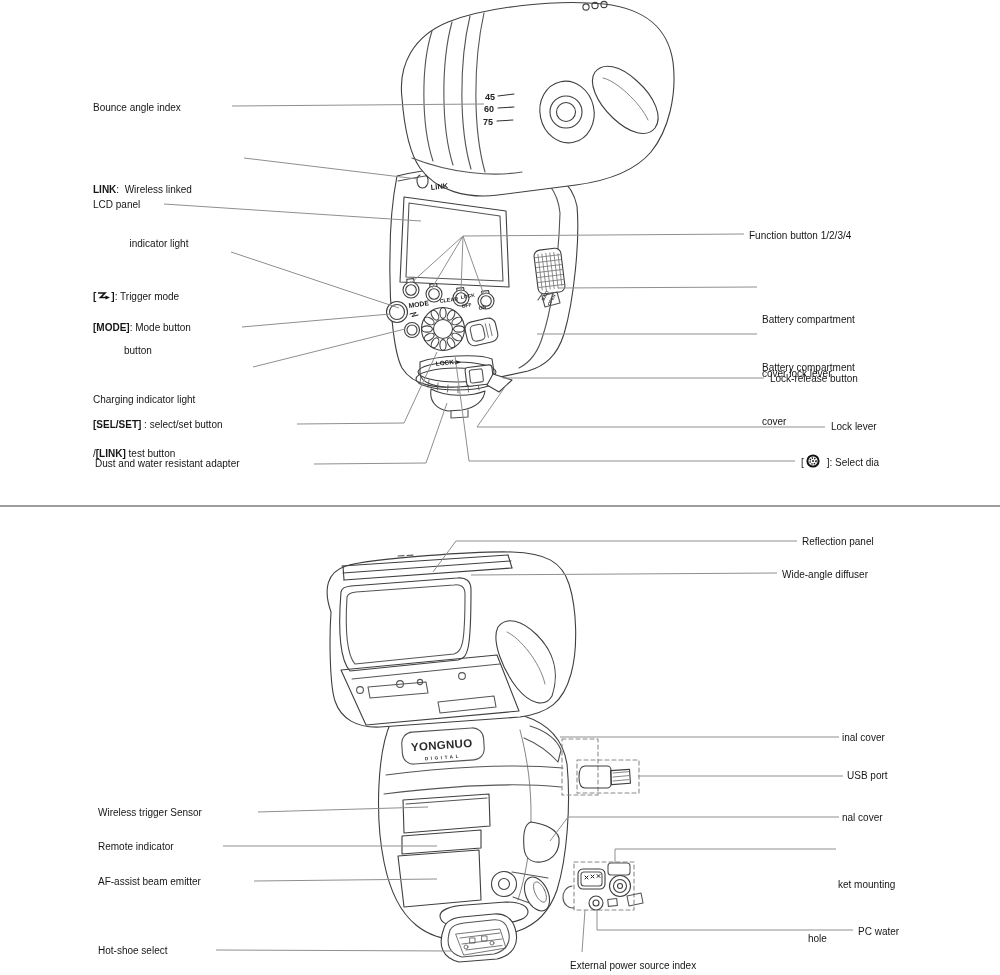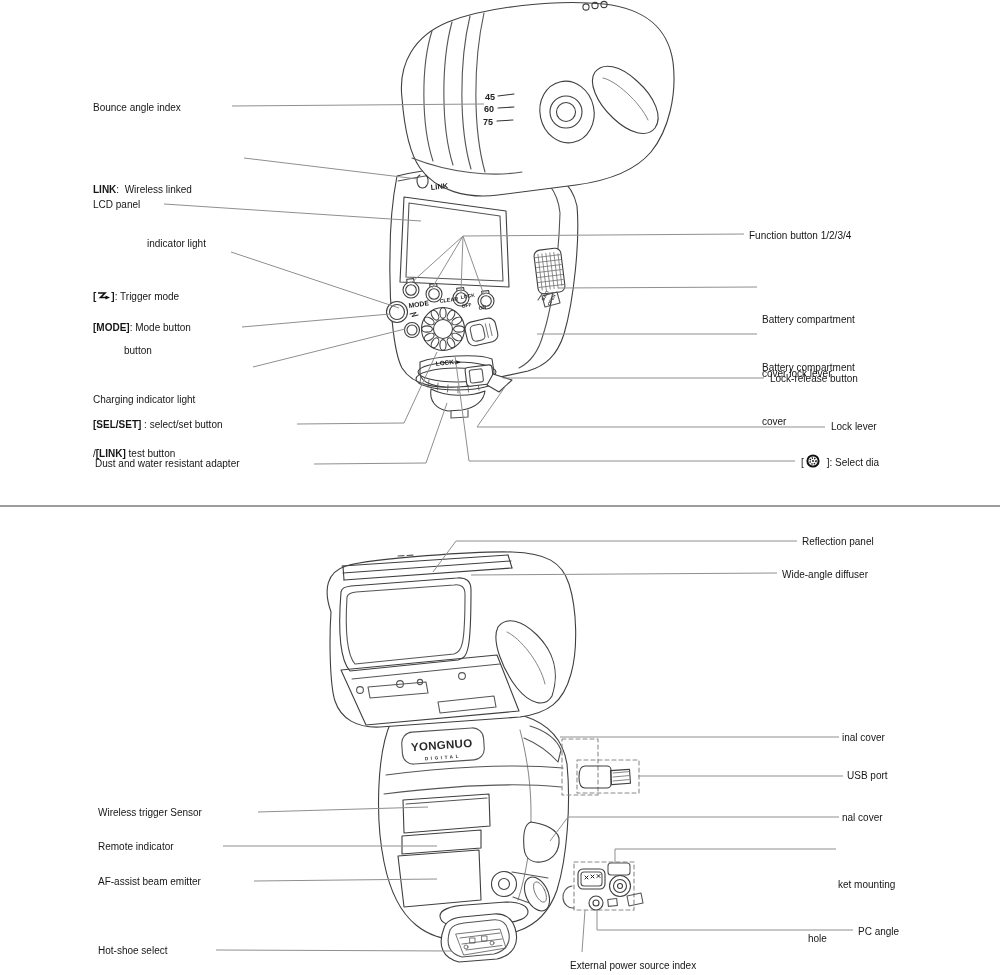--- a/index.html
+++ b/index.html
@@ -2,21 +2,21 @@
 <html><head>
 <meta charset="utf-8">
 <style>
   html,body{margin:0;padding:0;background:#fff;}
   .canvas{position:relative;width:1000px;height:975px;background:#fff;overflow:hidden;
           font-family:"Liberation Sans",sans-serif;color:#161616;}
   .canvas svg.art{position:absolute;left:0;top:0;z-index:1;}
   .lbl{position:absolute;font-size:10px;line-height:18px;white-space:pre;z-index:3;color:#161616;}
   .b{font-weight:bold;}
   .ic{display:inline-block;vertical-align:-2px;}
-  .ind45{margin-left:54px;}
+  .ind45{margin-left:33px;text-align:center;}
   .ind31{margin-left:31px;}
   .ind32{margin-left:30px;}
 </style>
 </head>
 <body>
 
 <div class="canvas">
 
 <svg class="art" width="1000" height="975" viewBox="0 0 1000 975">
 
@@ -362,21 +362,21 @@
 
 <div class="lbl" style="left:847px;top:767px"><span>USB port</span></div>
 
 <div class="lbl" style="left:842px;top:809px"><span>nal cover</span></div>
 
 <div class="lbl" style="left:808px;top:840px">
   <div class="ind32"><span>ket mounting</span></div>
   <div><span>hole</span></div>
 </div>
 
-<div class="lbl" style="left:858px;top:923px"><span>PC angle</span></div>
+<div class="lbl" style="left:858px;top:923px"><span>PC water</span></div>
 
 <div class="lbl" style="left:570px;top:957px"><span>External power source index</span></div>
 
 <div class="lbl" style="left:98px;top:804px"><span>Wireless trigger Sensor</span></div>
 
 <div class="lbl" style="left:98px;top:838px"><span>Remote indicator</span></div>
 
 <div class="lbl" style="left:98px;top:873px"><span>AF-assist beam emitter</span></div>
 
 <div class="lbl" style="left:98px;top:942px"><span>Hot-shoe select</span></div>

